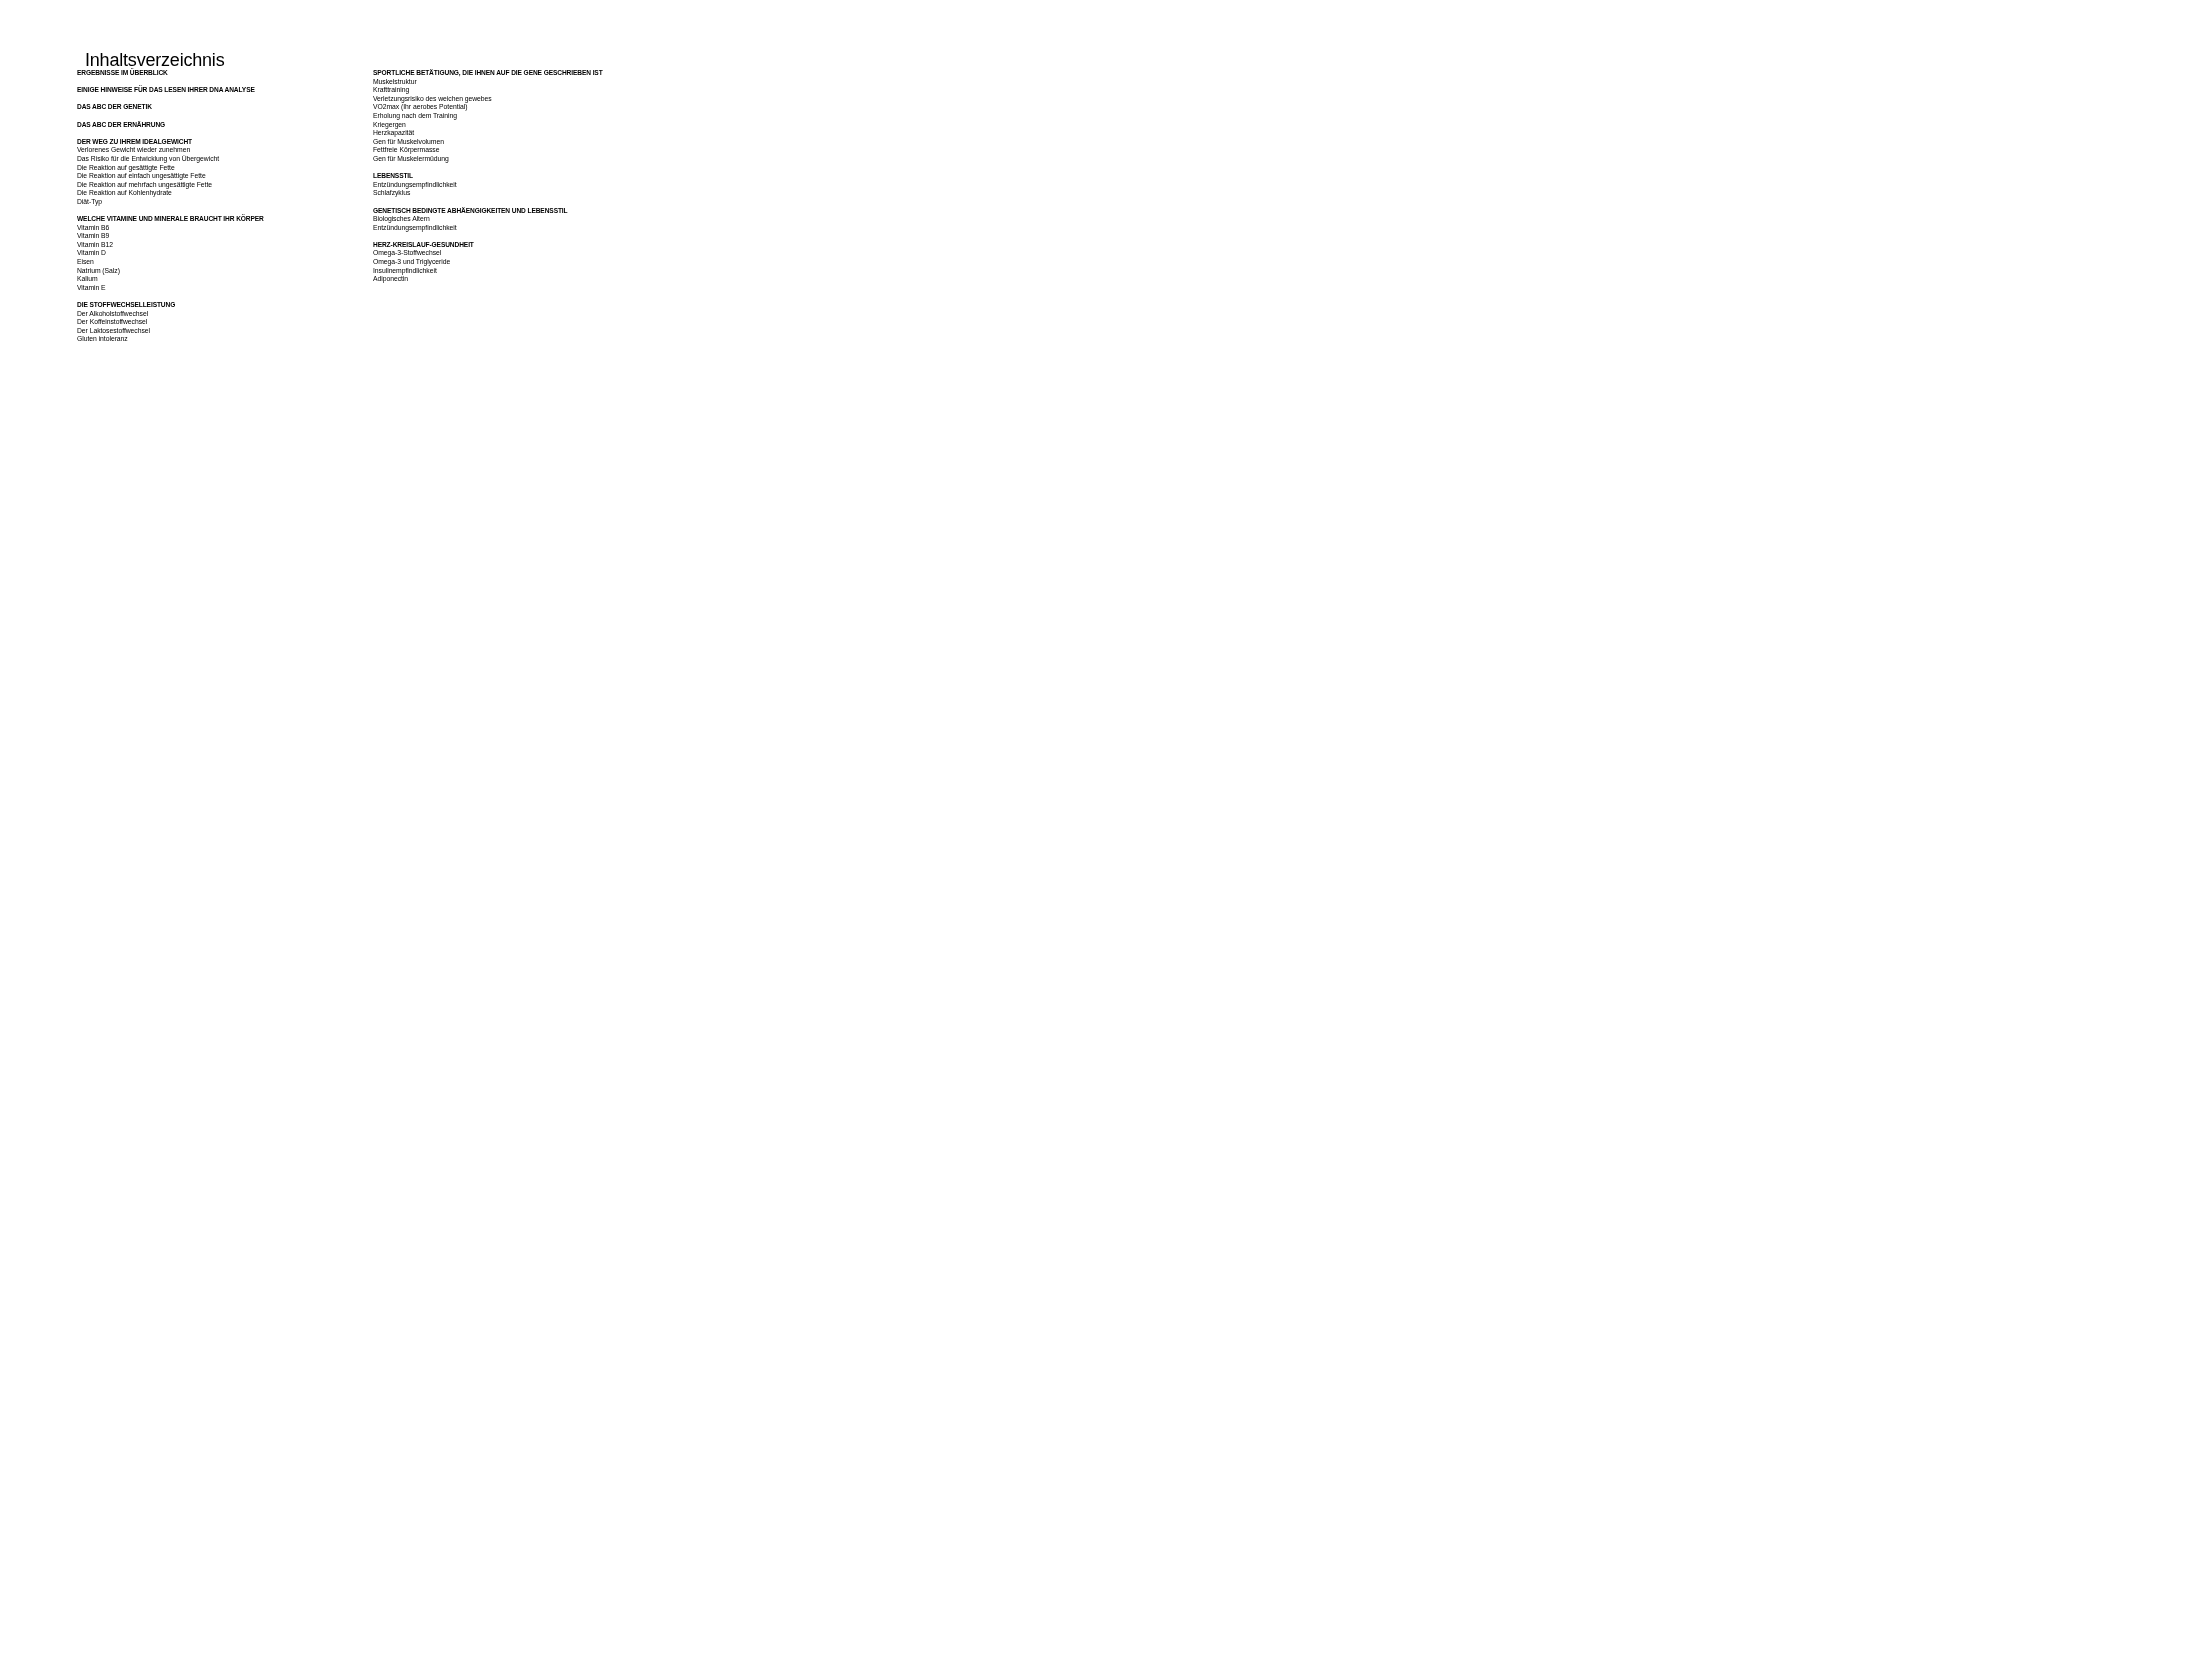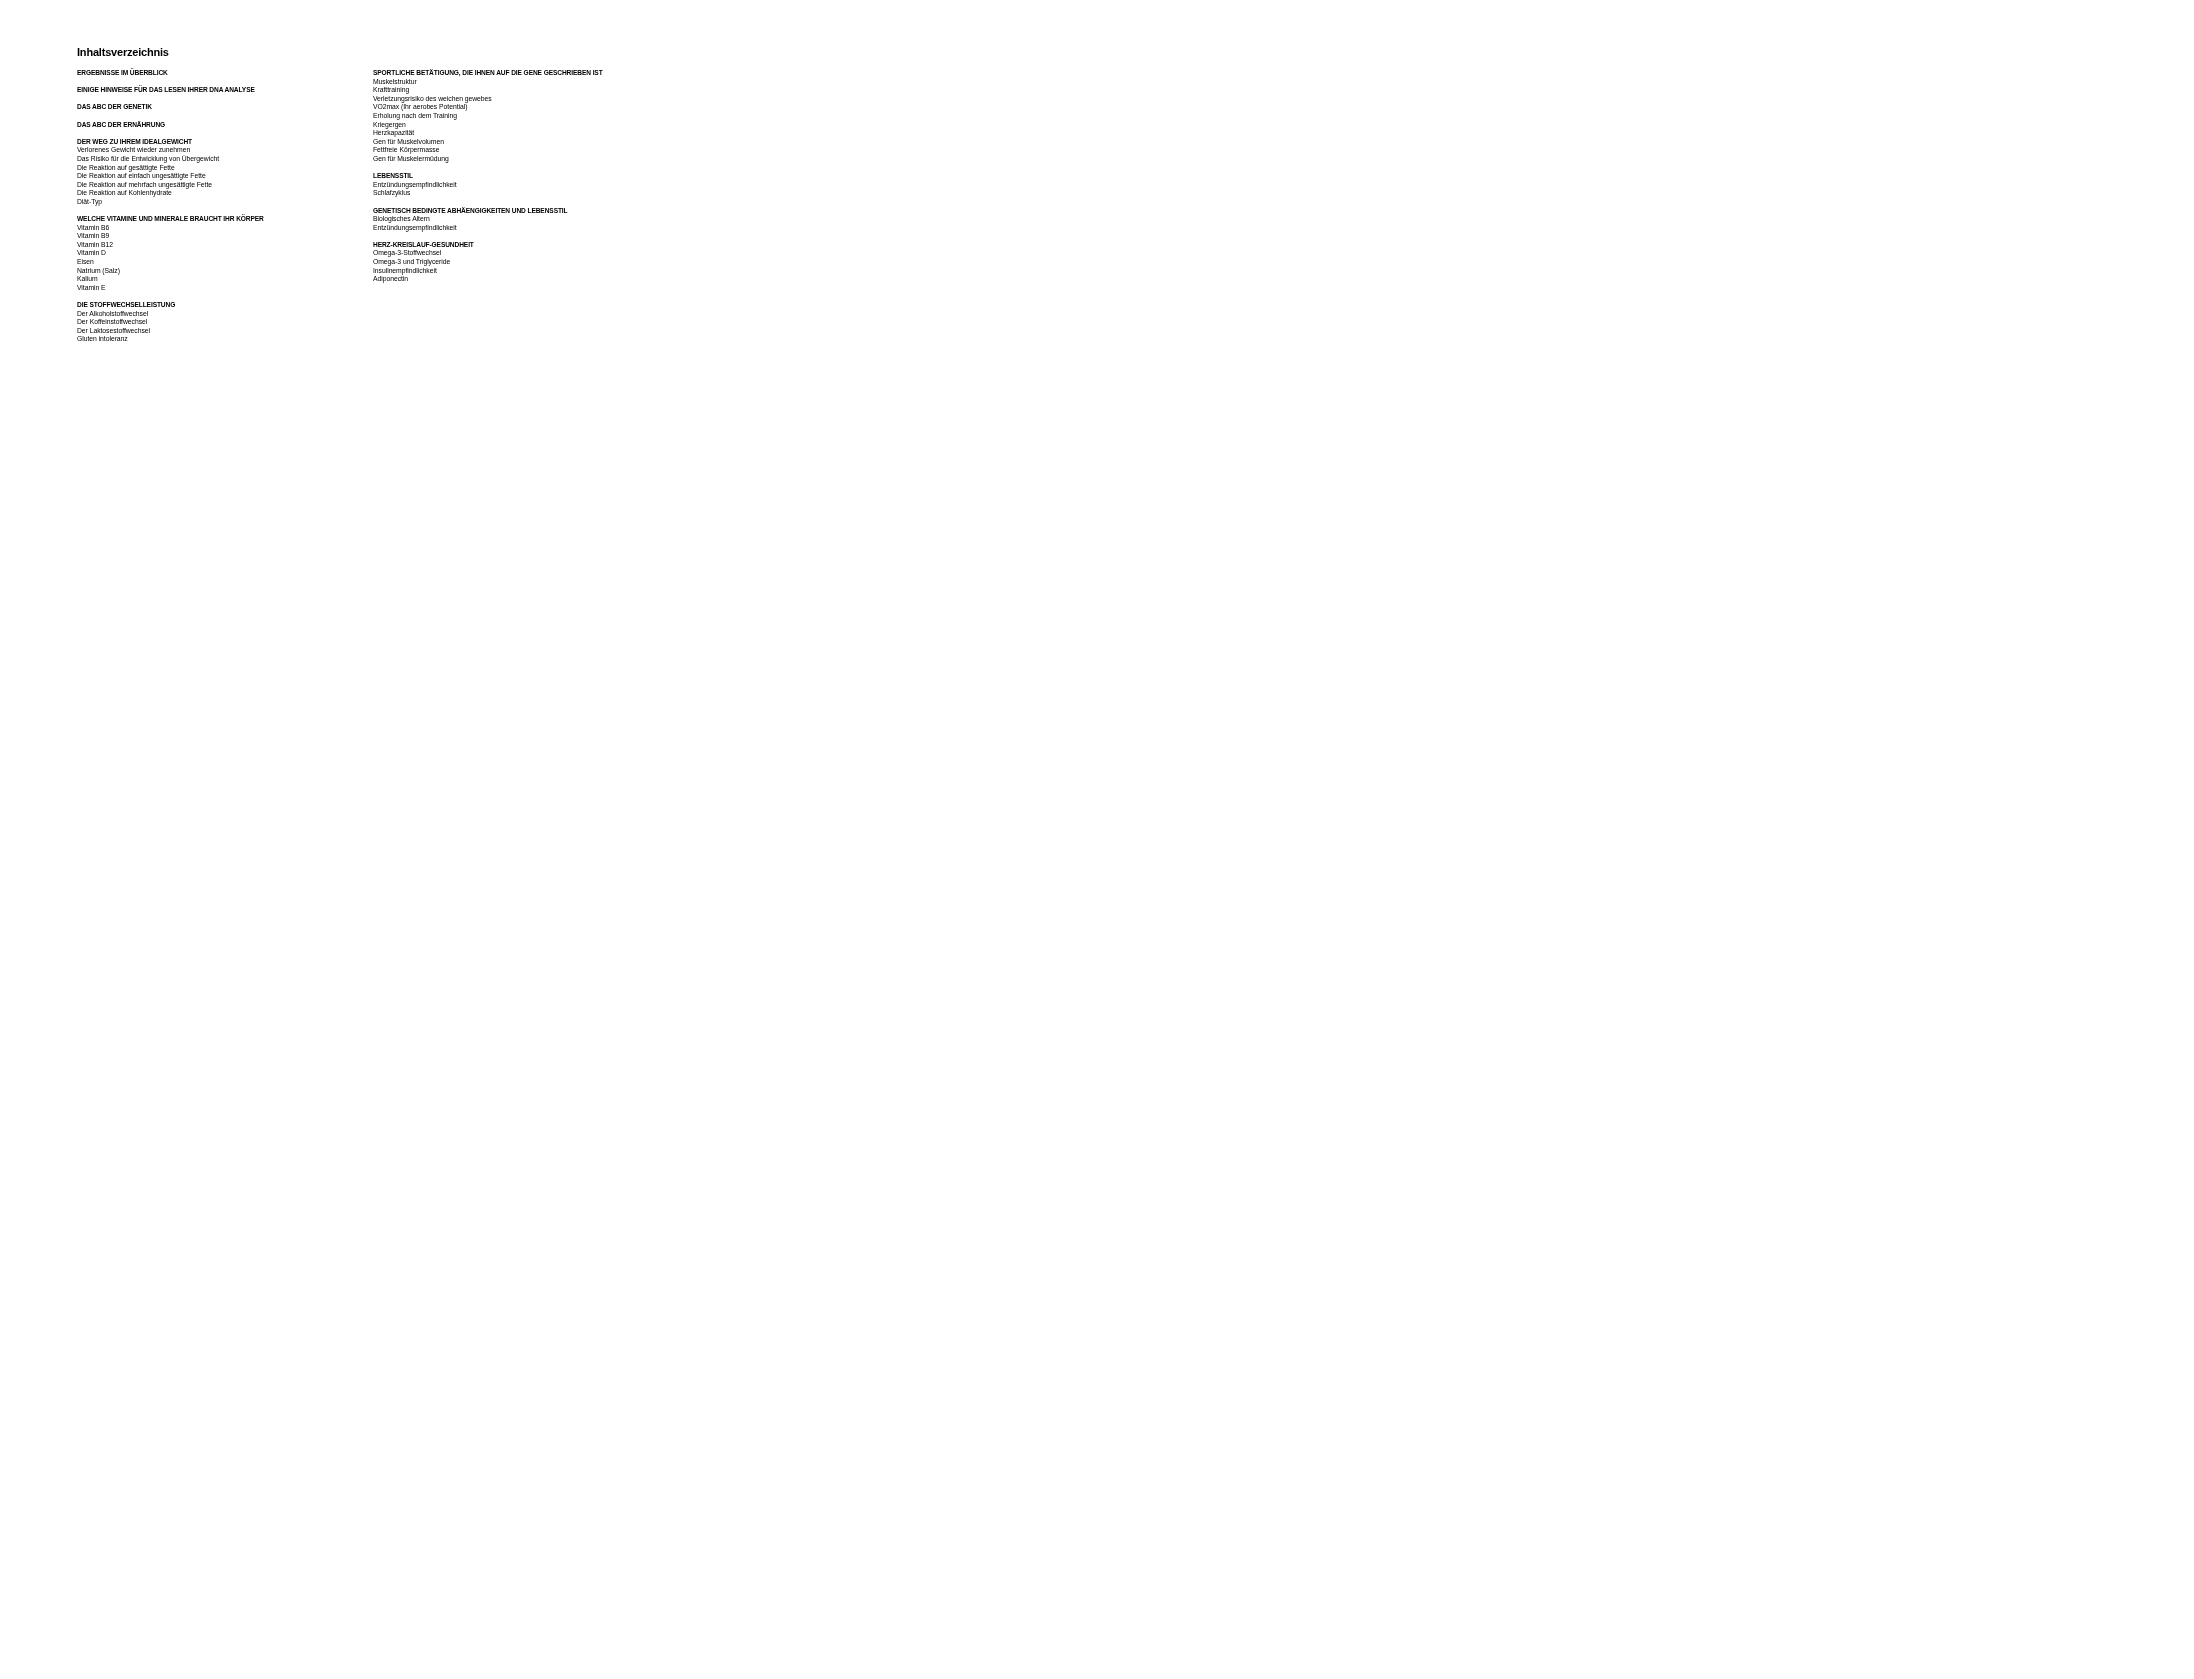--- a/index.html
+++ b/index.html
@@ -14,24 +14,24 @@
     height: 459px;
     background: #ffffff;
     color: #000000;
     font-family: "Liberation Sans", "DejaVu Sans", sans-serif;
     overflow: hidden;
   }
   .doc-title {
     position: absolute;
     left: 77px;
     top: 45px;
-    margin: 0;
-    font-size: 11px;
+    margin: 8px;
+    font-size: 18px;
     line-height: 15.4px;
-    font-weight: 700;
+    font-weight: 400;
     letter-spacing: -0.2px;
     color: #000000;
     white-space: nowrap;
   }
   .toc-column {
     position: absolute;
     top: 69px;
   }
   .toc-column.left  { left: 77px; width: 285px; }
   .toc-column.right { left: 373px; width: 303px; }

